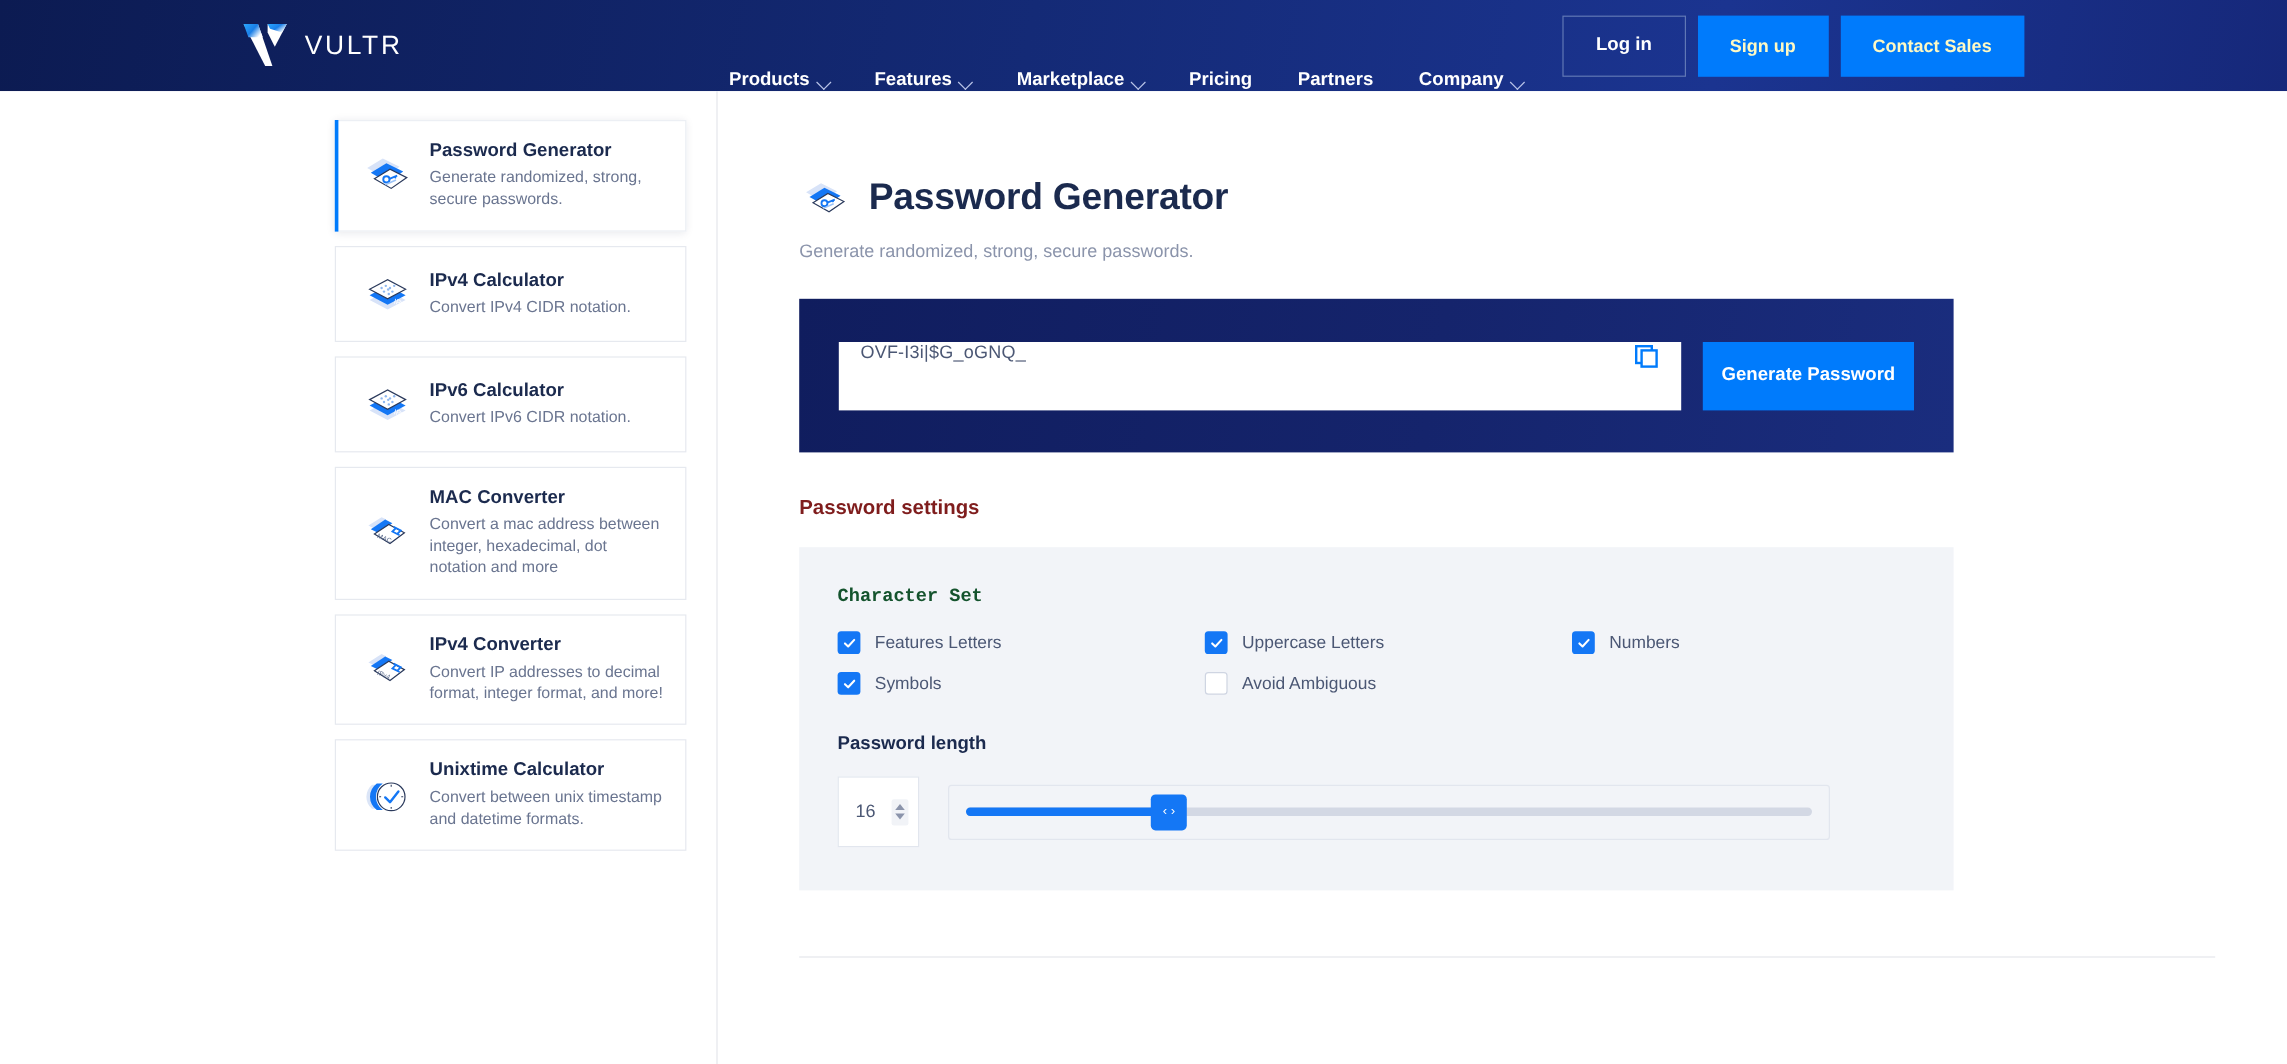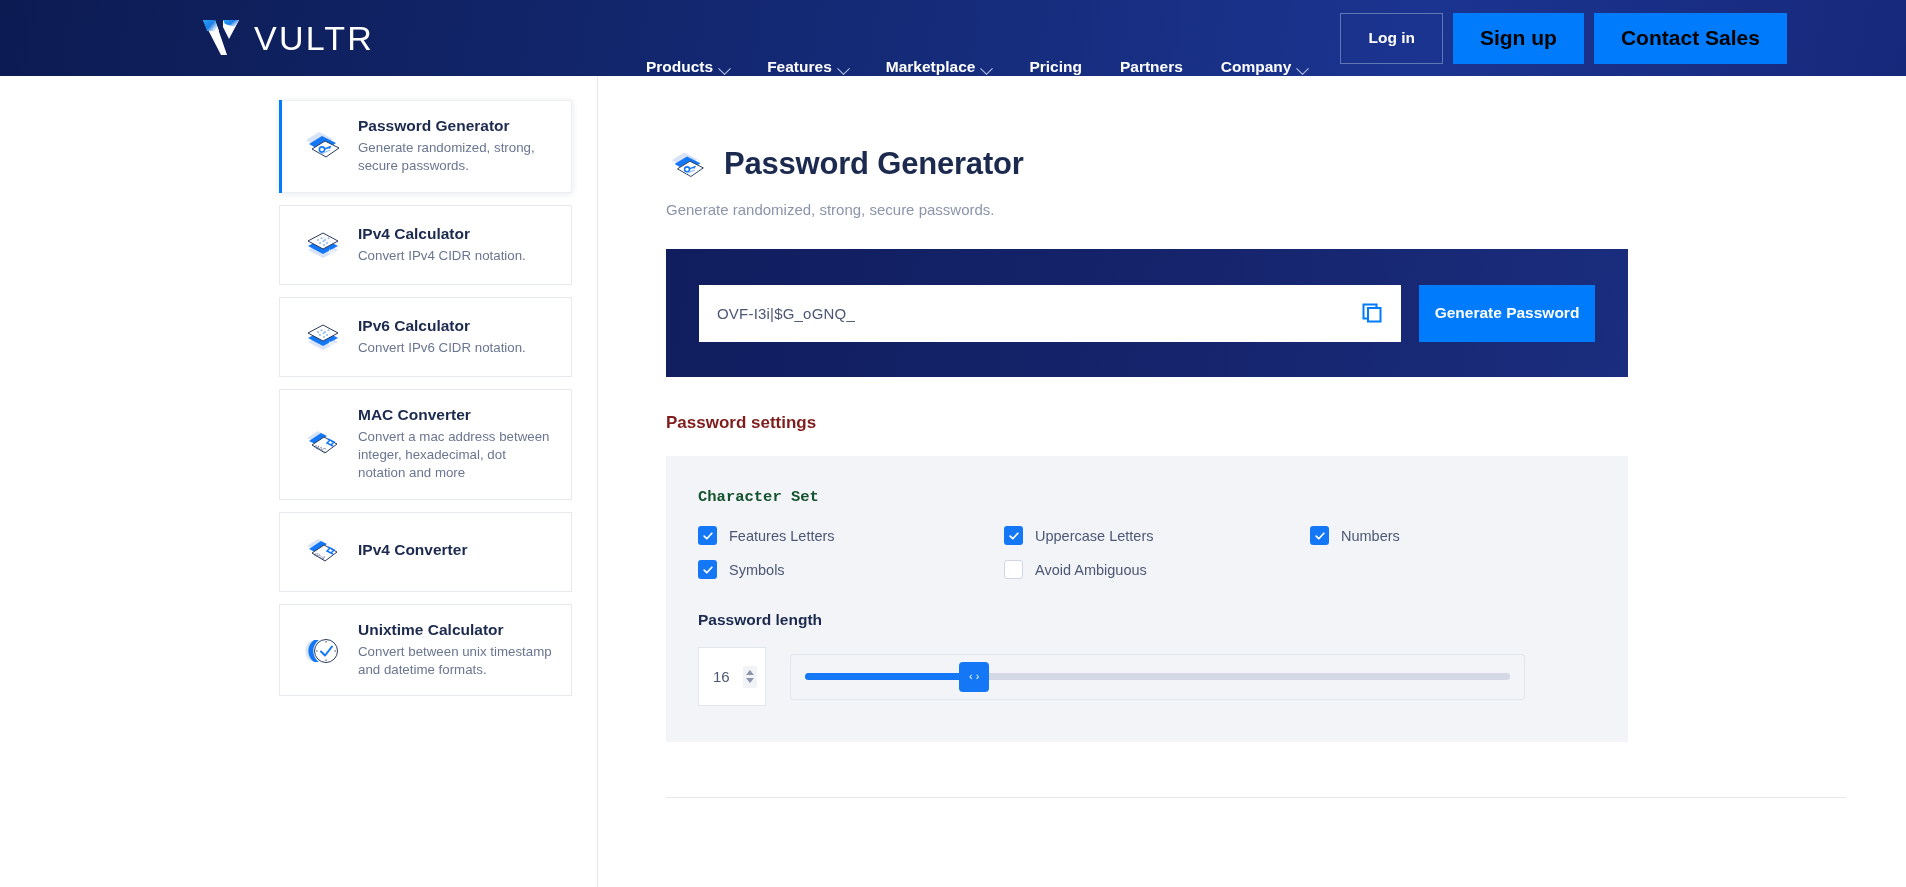--- a/index.html
+++ b/index.html
@@ -23,21 +23,21 @@
   .logo-wrap {
     display: flex;
     align-items: center;
     gap: 13px;
     margin-left: 201px;
     height: 100%;
   }
   .logo-mark { width: 40px; height: 42px; display: block; }
   .logo-text {
     color: #ffffff;
-    font-size: 34px;
+    font-size: 22px;
     letter-spacing: 2.2px;
     font-weight: 400;
     text-align: center;
   }
   .nav {
     display: flex;
     align-items: center;
     margin-left: 253px;
     height: 100%;
   }
@@ -75,22 +75,22 @@
     font-weight: 700;
     border: 1px solid #6077b5;
     background: transparent;
     cursor: pointer;
     white-space: nowrap;
   }
   .btn-signup, .btn-contact {
     height: 51px;
     display: flex; align-items: center; justify-content: center;
     padding: 0 27px;
-    color: #000000;
-    font-size: 21px;
+    color: #fef9c3;
+    font-size: 15px;
     font-weight: 700;
     background: #007bfc;
     border: none;
     cursor: pointer;
     white-space: nowrap;
   }
   .btn-signup { margin-left: 10px; }
   .btn-contact { margin-left: 10px; }
 
   
@@ -187,21 +187,20 @@
     display: flex;
     align-items: center;
     padding: 0 33px;
     gap: 18px;
   }
   .pw-field {
     flex: 1;
     height: 57px;
     background: #ffffff;
     display: flex;
-    align-items: center;
     padding: 0 17px 0 18px;
     gap: 10px;
   }
   .pw-value {
     flex: 1;
     font-size: 15px;
     color: #4b5774;
     letter-spacing: 0.2px;
     font-family: "Liberation Sans", sans-serif;
   }
@@ -517,20 +516,21 @@
           <path d="M7 17 L18 10 L22 12 L11 19 Z" fill="#d8e3f8"></path>
           <path d="M9 20 L21 12 L27 15 L15 23 Z" fill="#1477f5"></path>
           <path d="M12 24 L24 16 L37 23 L25 32 Z" fill="#ffffff" stroke="#2b3a5c" stroke-width="1"></path>
           <text x="14" y="27" font-size="5.5" fill="#5b6b8c" font-family="Liberation Sans, sans-serif" transform="rotate(22 14 27)">IPv4</text>
           <path d="M28 18 L34 21 L31 24" stroke="#1477f5" stroke-width="1.5" fill="none"></path>
           <path d="M33 25 L27 22 L30 19" stroke="#1477f5" stroke-width="1.5" fill="none"></path>
         </svg>
       </span>
       <div class="side-txt">
         <div class="side-title">IPv4 Converter</div>
+        <div class="side-desc">Convert IP addresses to decimal format, integer format, and more!</div>
       </div>
     </div>
 
     <div class="side-card">
       <span class="side-ico">
         <svg viewBox="0 0 46 46" width="46" height="46" xmlns="http://www.w3.org/2000/svg">
           <path d="M10 14 A13 13 0 0 0 10 34 L16 34 A13 13 0 0 1 16 14 Z" fill="#dbe5f7"></path>
           <path d="M14 13 A13.5 13.5 0 0 0 14 35 L19 35 A13.5 13.5 0 0 1 19 13 Z" fill="#1477f5"></path>
           <circle cx="26" cy="24" r="11.5" fill="#ffffff" stroke="#2b3a5c" stroke-width="1"></circle>
           <path d="M21 24.5 L25 28.5 L32 19.5" stroke="#1477f5" stroke-width="2" fill="none" stroke-linecap="round" stroke-linejoin="round"></path>

